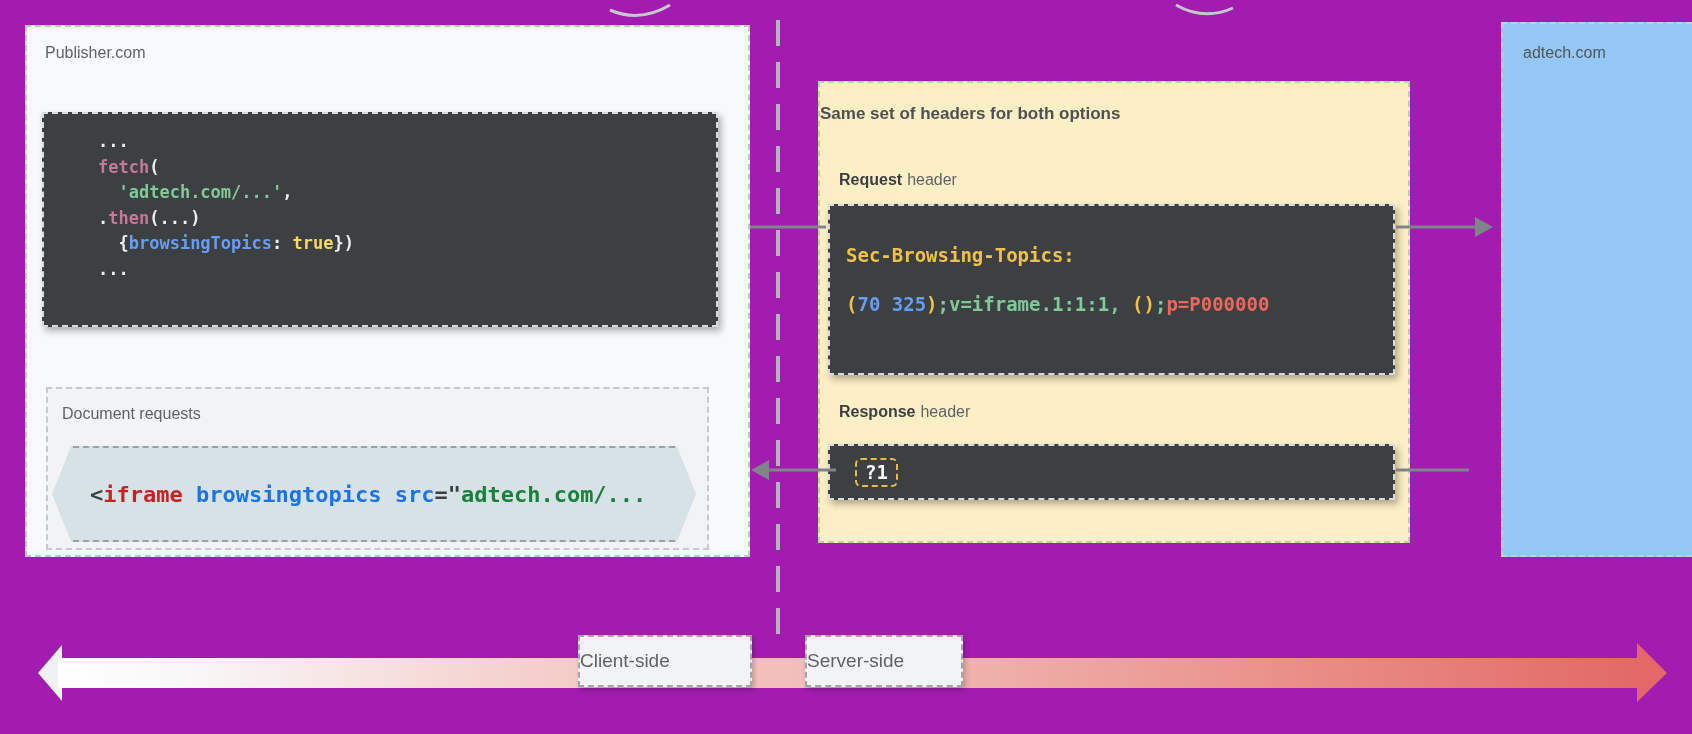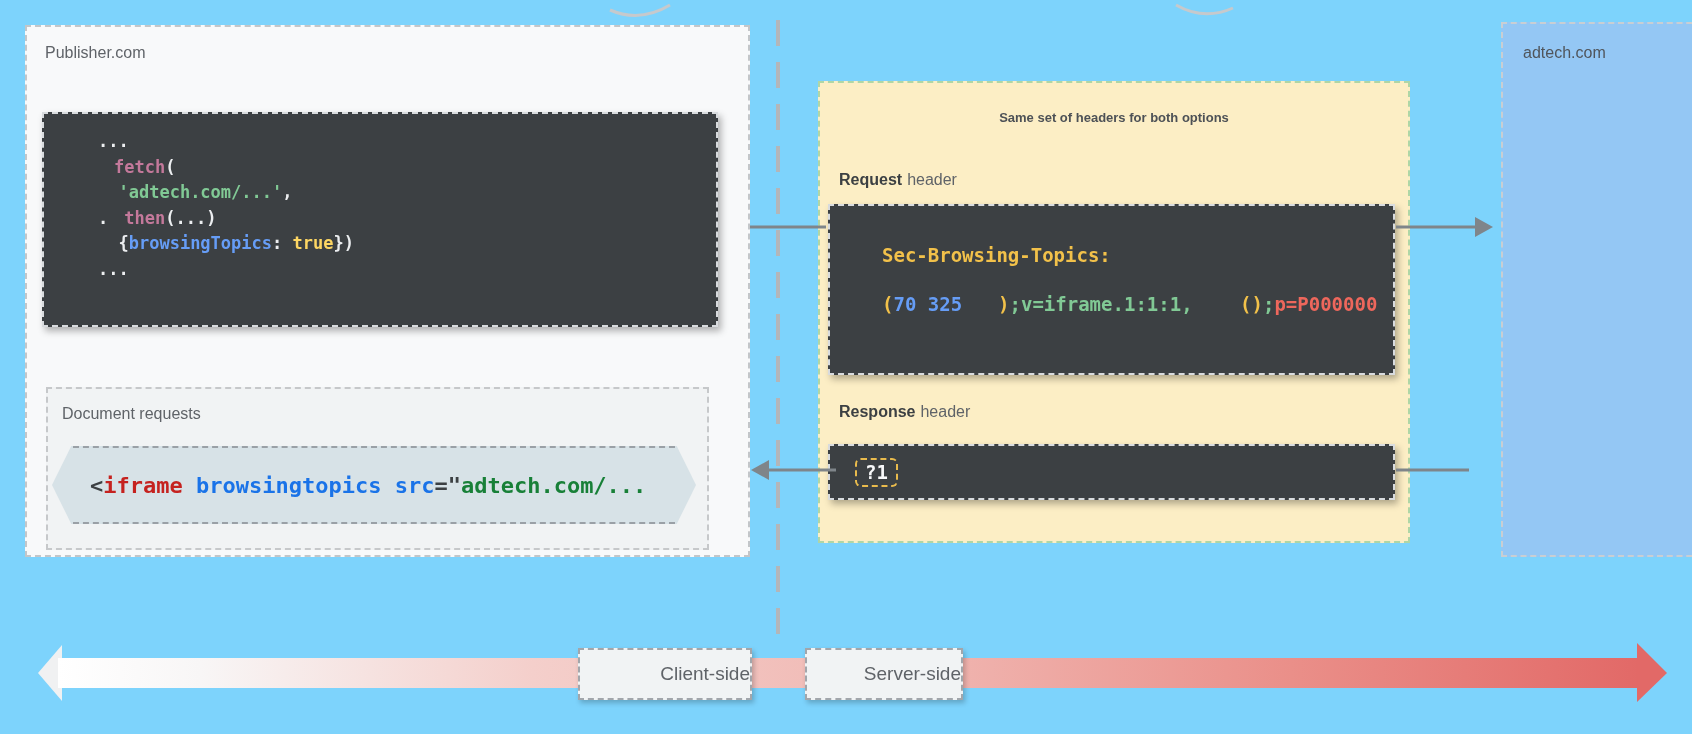--- a/index.html
+++ b/index.html
@@ -1,64 +1,64 @@
 <!DOCTYPE html>
 <html><head>
 <meta charset="utf-8">
 <style>
   html,body{margin:0;padding:0;background:#ffffff;}
-  .canvas{position:relative;width:1692px;height:734px;background:#7dd3fc;overflow:hidden;
+  .canvas{position:relative;width:1692px;height:734px;background:#a21caf;overflow:hidden;
           font-family:"Liberation Sans",sans-serif;}
   
   .publisher-panel{position:absolute;left:25px;top:25px;width:725px;height:532px;
     background:#f8f9fa;border:2px dashed #c3c6c9;box-sizing:border-box;z-index:2;}
   .panel-label{font-size:16px;color:#5f6368;}
   .publisher-label{position:absolute;left:18px;top:17px;}
   .code-block{position:absolute;background:#3c4043;border:2px dashed #d8dbde;
     box-sizing:border-box;box-shadow:3px 4px 7px rgba(0,0,0,0.30);}
   .fetch-block{left:15px;top:85px;width:676px;height:215px;padding:15px 0 0 54px;}
   .code{font-family:"DejaVu Sans Mono","Liberation Mono",monospace;font-weight:bold;}
   .fetch-block .code-line{font-size:17px;line-height:25.5px;white-space:pre;}
-  .tk-white{color:#eceef0;} .tk-pink{color:#c4799b;margin-left:16px;} .tk-green{color:#81c995;}
-  .tk-blue{color:#669df6;} .tk-yellow{color:#fdd663;} .tk-gold{color:#f2c14a;margin-left:36px;}
+  .tk-white{color:#eceef0;} .tk-pink{color:#c4799b;} .tk-green{color:#81c995;}
+  .tk-blue{color:#669df6;} .tk-yellow{color:#fdd663;} .tk-gold{color:#f2c14a;}
   .tk-red{color:#ee675c;}
   .tk-ink{color:#3c4043;} .tk-htmlred{color:#c5221f;} .tk-htmlblue{color:#1a73e8;}
   .tk-htmlgreen{color:#188038;}
   .docreq-box{position:absolute;left:19px;top:360px;width:663px;height:163px;
     background:#f1f3f4;border:2px dashed #c6c8ca;box-sizing:border-box;}
   .docreq-label{position:absolute;left:14px;top:16px;}
-  .iframe-chip{position:absolute;left:4px;top:57px;width:644px;height:78px;background:#d7e2e7;
+  .iframe-chip{position:absolute;left:4px;top:57px;width:644px;height:96px;background:#d7e2e7;
     clip-path:polygon(0 50%,3% 0,97% 0,100% 50%,97% 100%,3% 100%);
     filter:drop-shadow(2px 3px 3px rgba(0,0,0,0.25));display:flex;align-items:center;}
   .iframe-dash{position:absolute;left:21px;right:21px;height:0;border-top:2px dashed #9aa0a6;}
   .iframe-dash.top{top:0;} .iframe-dash.bot{bottom:0;}
   .iframe-code{font-size:22px;padding-left:38px;white-space:pre;}
   
   .headers-panel{position:absolute;left:818px;top:81px;width:592px;height:462px;
     background:#fceec5;border:2px dashed #afd6a6;box-sizing:border-box;z-index:2;}
-  .headers-title{position:absolute;left:0;top:27px;width:100%;text-align:center;
-    font-size:13px;font-weight:bold;color:#4d5156;}
+  .headers-title{position:absolute;left:0;top:21px;width:100%;
+    font-size:17px;font-weight:bold;color:#4d5156;}
   .hdr-label{position:absolute;left:19px;font-size:16px;color:#5f6368;}
   .hdr-label b{color:#3c4043;margin-right:5px;}
   .request-label{top:88px;} .response-label{top:320px;}
   .request-block{left:8px;top:121px;width:567px;height:171px;padding:38px 0 0 16px;}
   .hdr-code{font-size:19px;white-space:pre;}
   .req-line2{margin-top:27px;}
   .response-block{left:8px;top:361px;width:567px;height:56px;display:flex;
     align-items:center;padding-left:16px;}
   .q1-badge{display:inline-block;margin-left:9px;padding:1px 8px 2px 8px;color:#f8f9fa;
     border:2px dashed #e9bb4d;border-radius:6px;}
   
   .adtech-panel{position:absolute;left:1469px;top:22px;width:201px;height:535px;
     background:#94c7f4;border:2px dashed #c9ced3;box-sizing:border-box;z-index:2;margin-left:32px;}
   .adtech-label{position:absolute;left:20px;top:20px;color:#50555b;}
   
-  .side-box{position:absolute;top:648px;height:52px;background:#f1f3f4;
+  .side-box{position:absolute;top:635px;height:52px;background:#f1f3f4;
     border:2px dashed #a2a6ab;box-sizing:border-box;z-index:10;
-    box-shadow:2px 3px 5px rgba(0,0,0,0.22);display:flex;align-items:center;justify-content:flex-end;}
+    box-shadow:2px 3px 5px rgba(0,0,0,0.22);display:flex;align-items:center;justify-content:flex-start;}
   .client-box{left:578px;width:174px;}
   .server-box{left:805px;width:158px;}
   .side-box span{font-size:19px;color:#5f6368;}
   
   .overlay{position:absolute;left:0;top:0;z-index:5;pointer-events:none;}
 </style>
 </head>
 <body>
 
 <div class="canvas">

